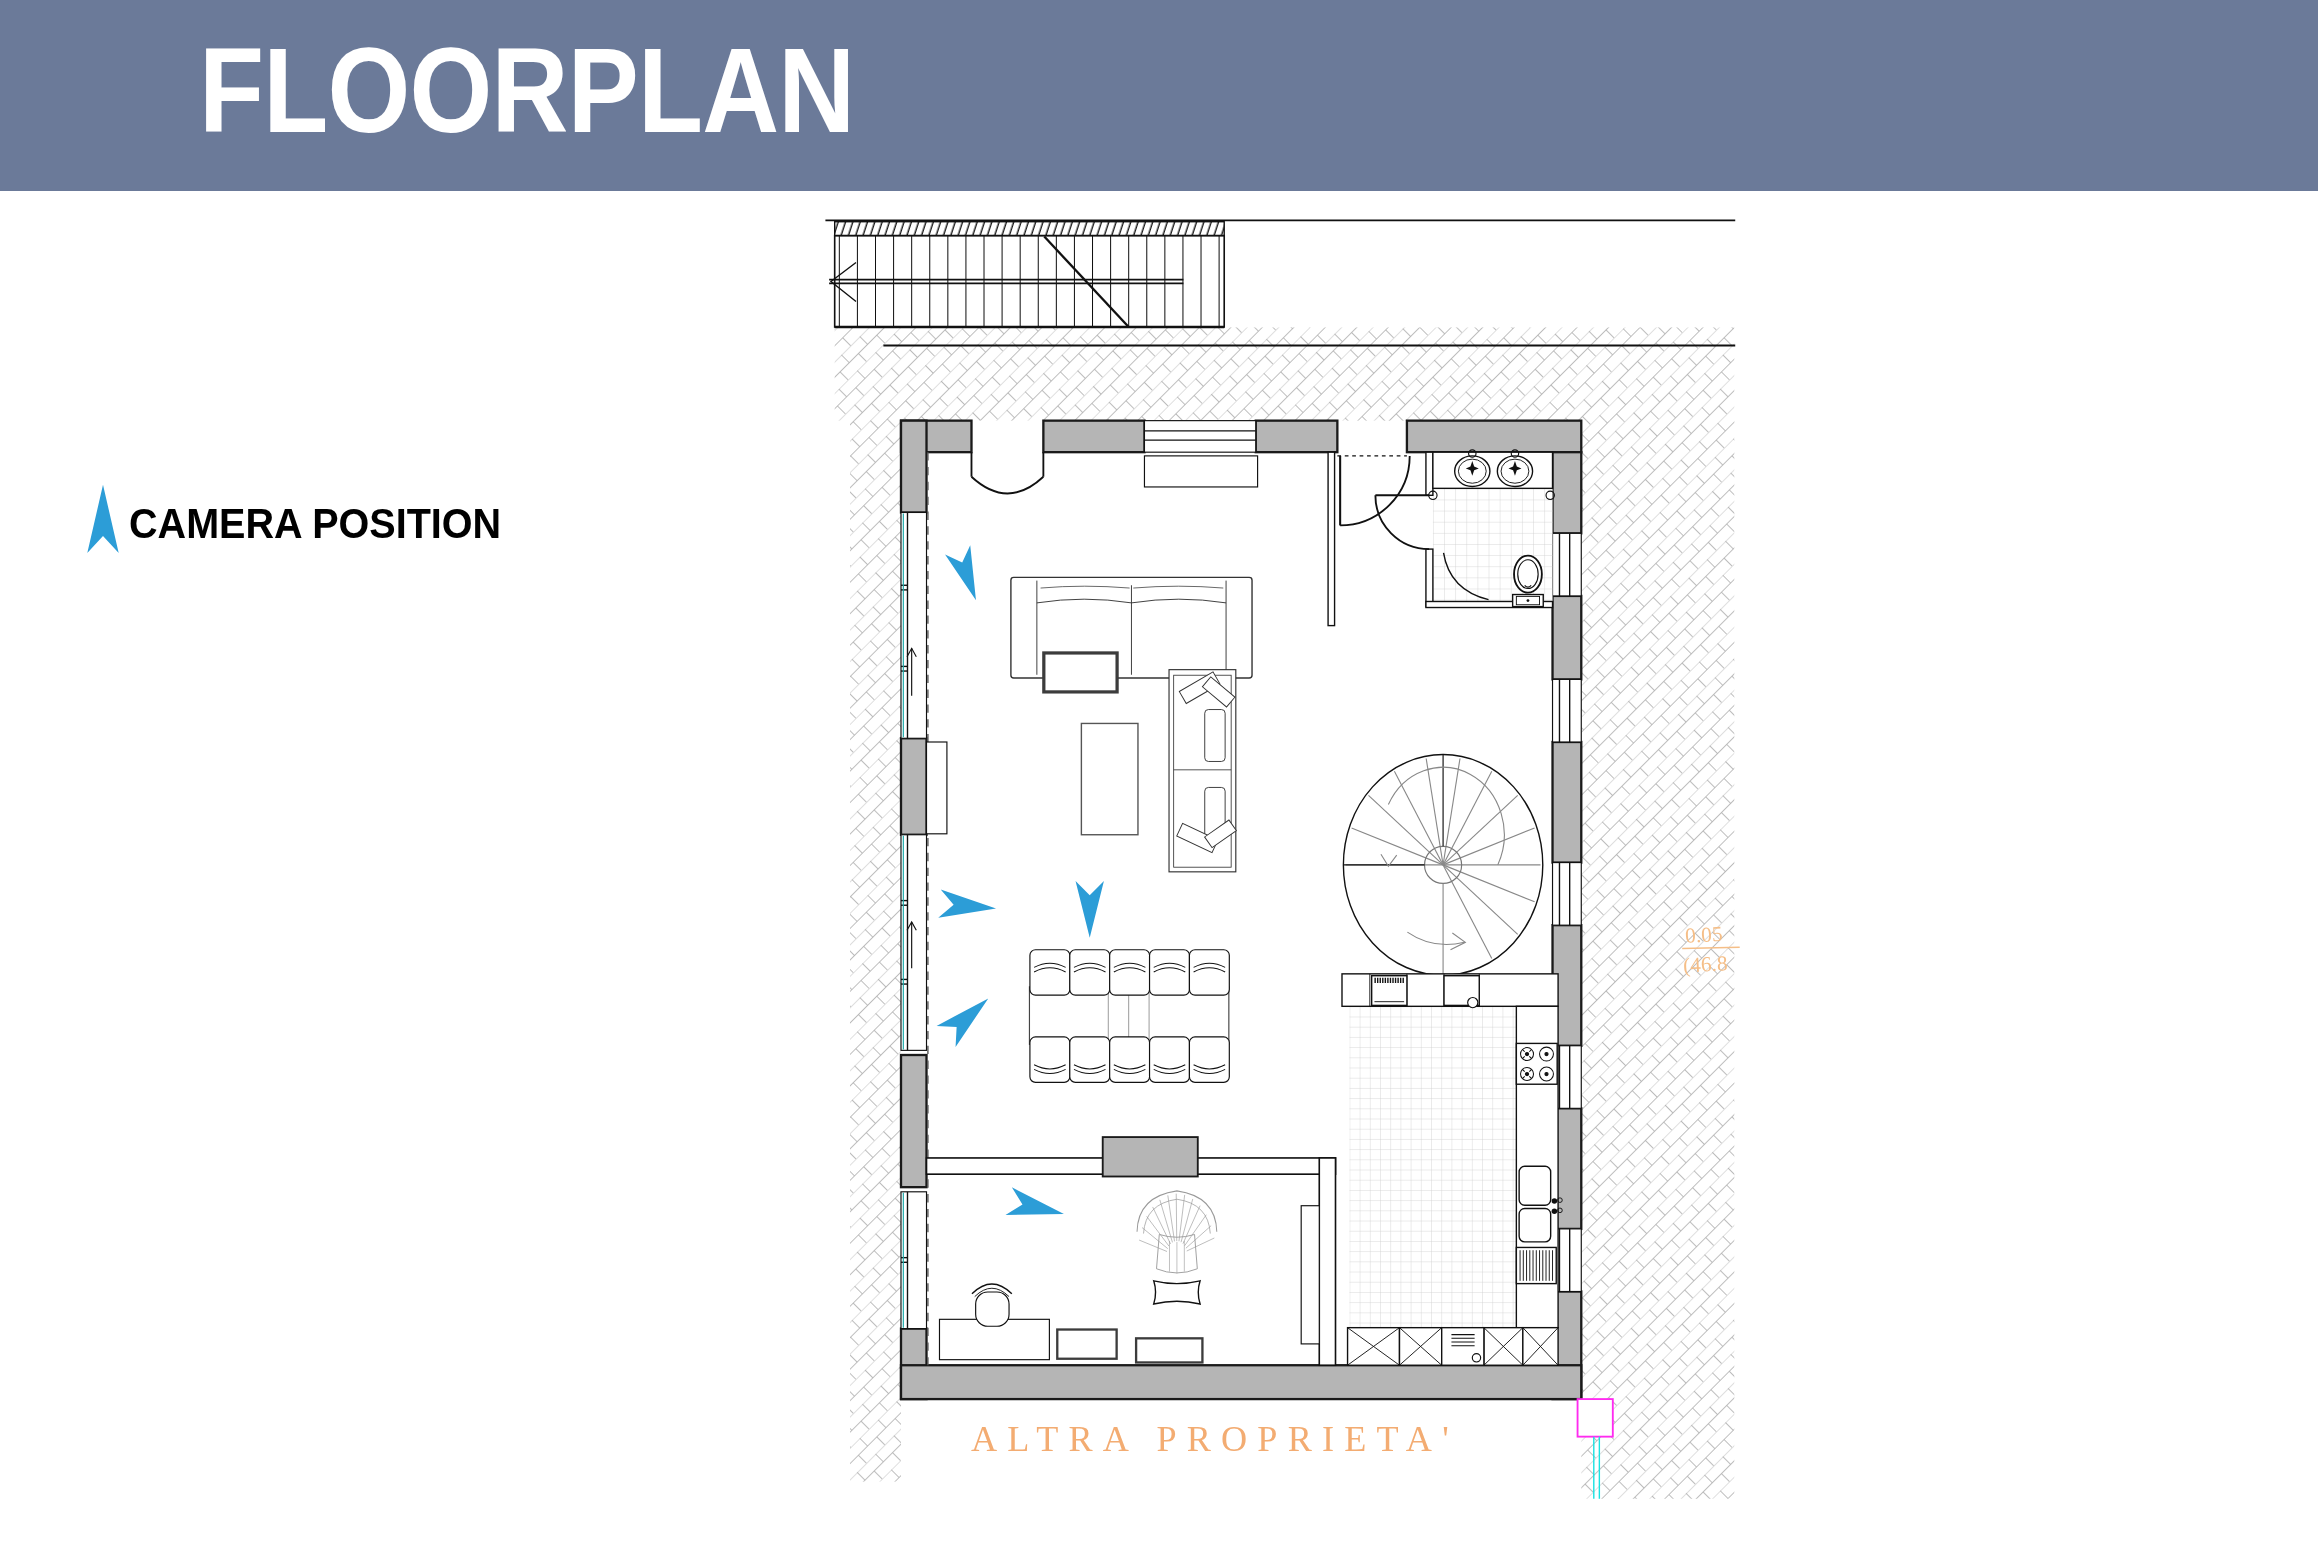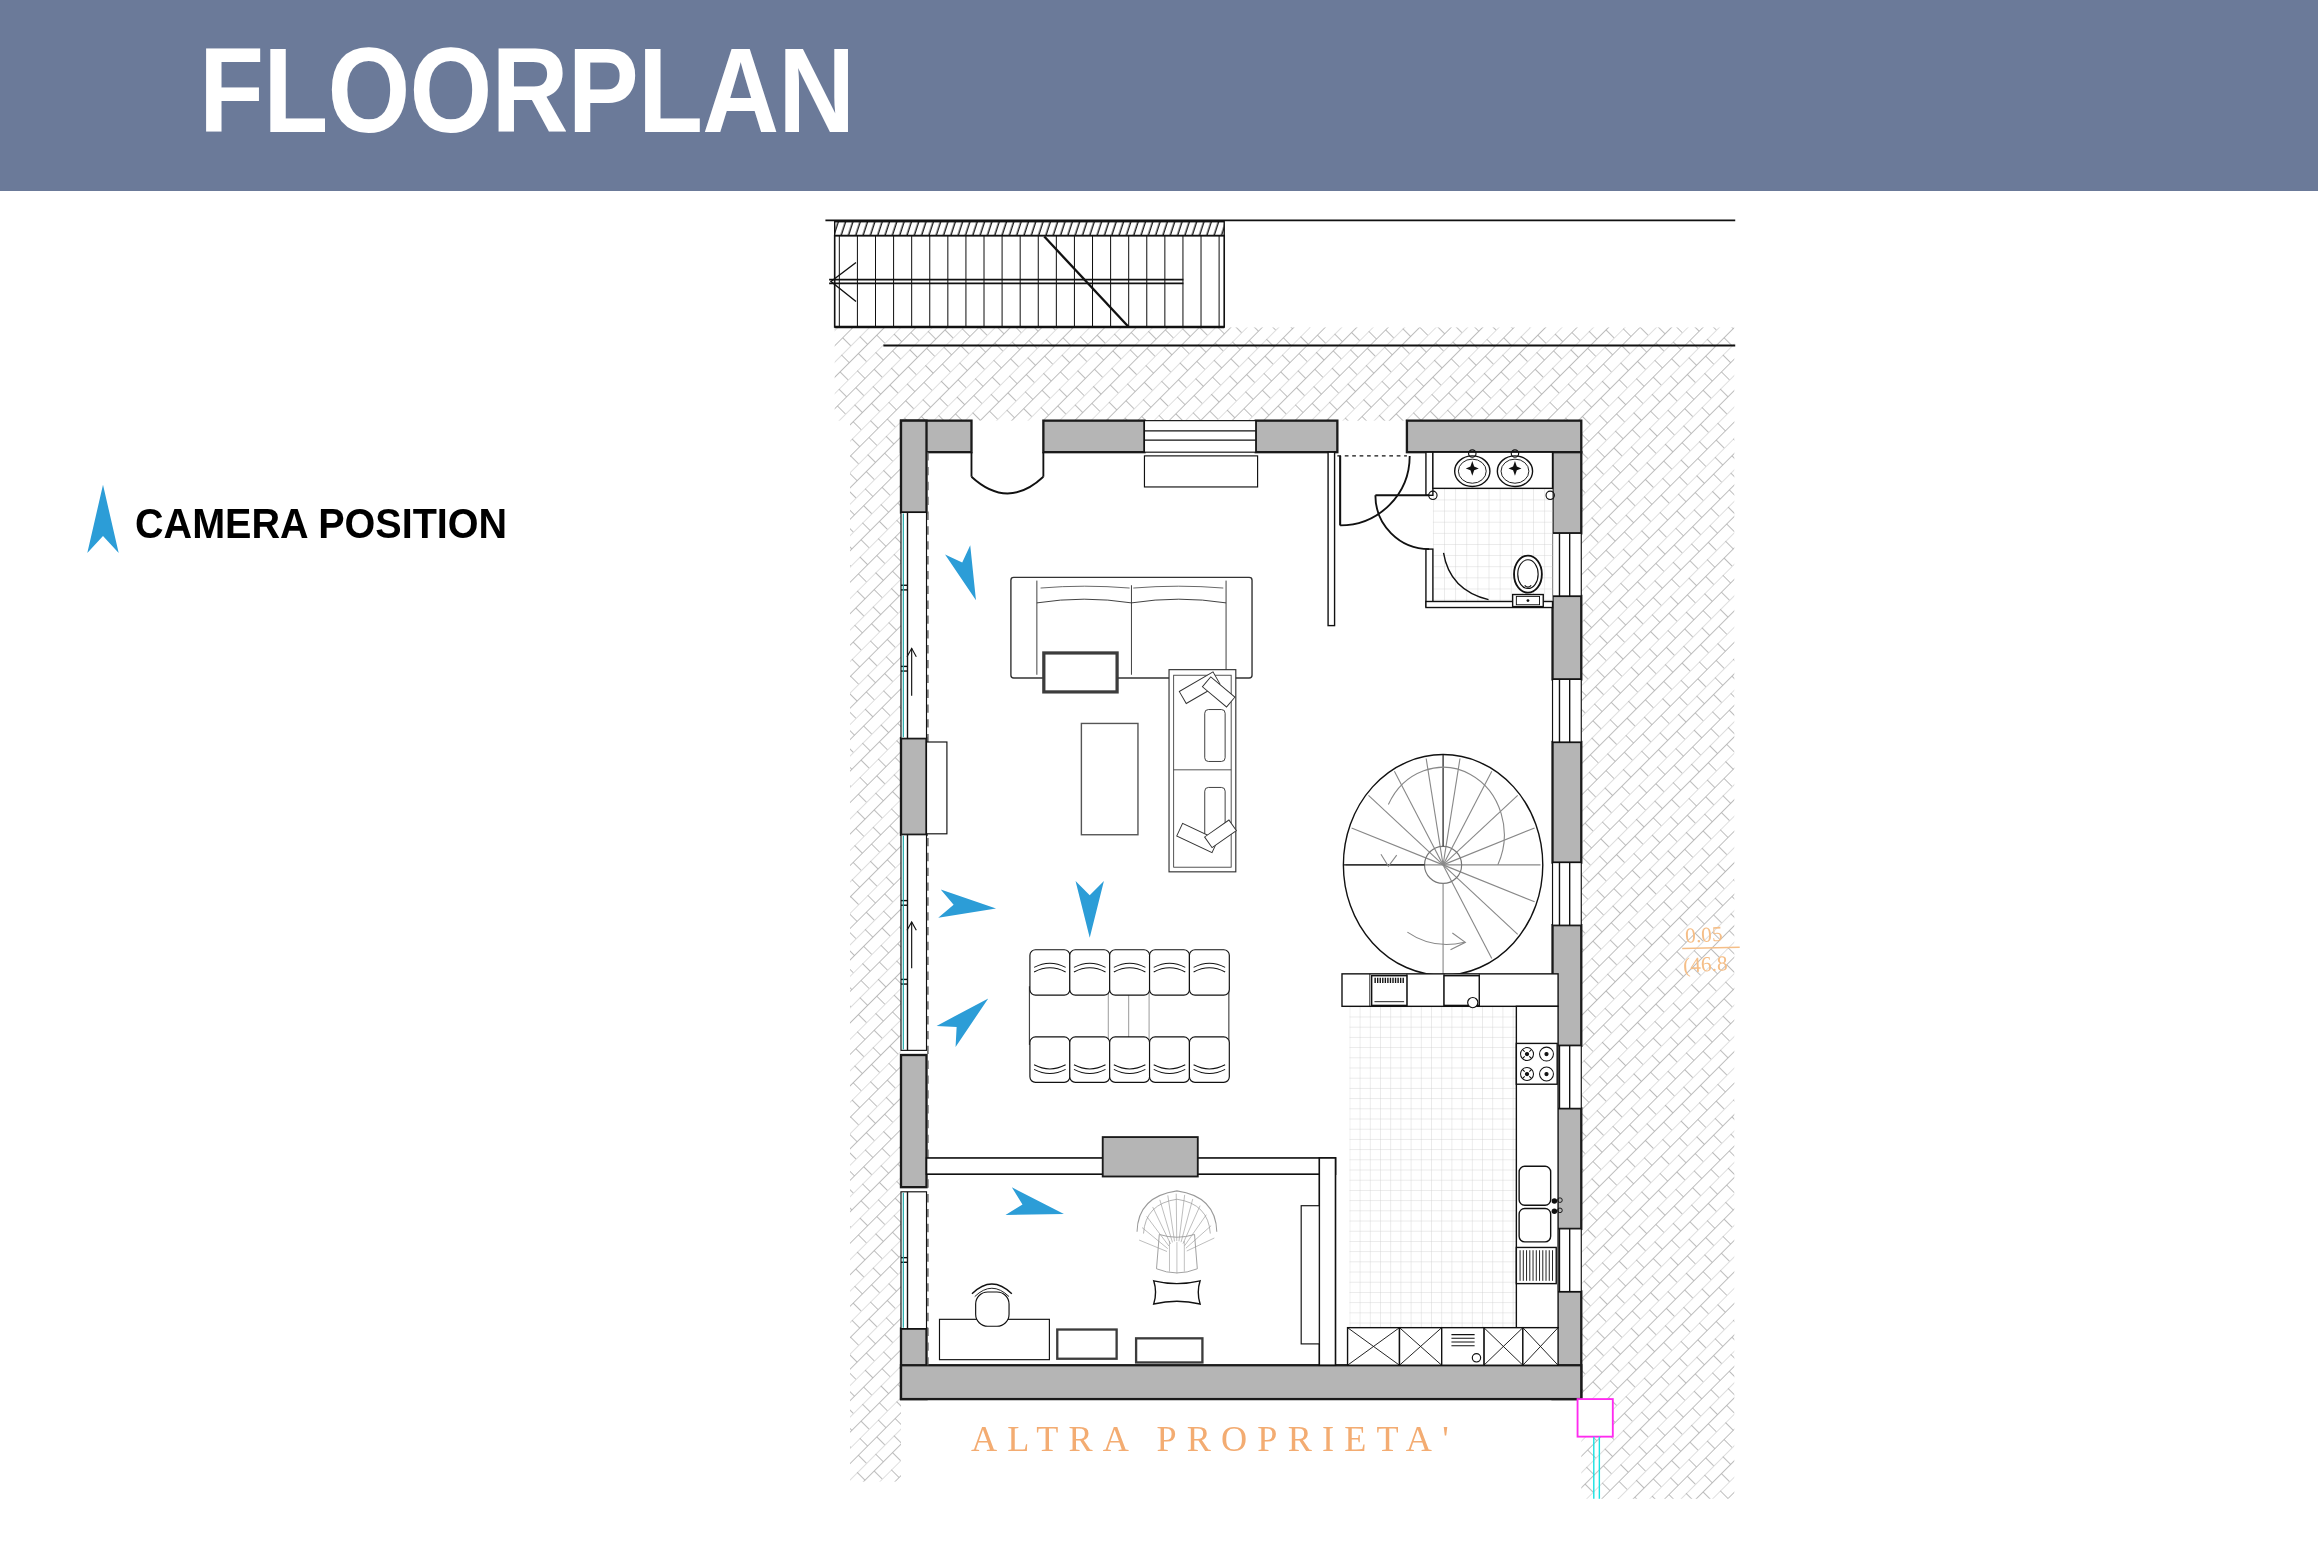--- a/index.html
+++ b/index.html
@@ -2,21 +2,21 @@
 <html style="font-size:7.4px"><head>
 <meta charset="utf-8">
 <style>
   html,body{margin:0;padding:0;width:2473px;height:1567px;background:#ffffff;overflow:hidden;
             font-family:"Liberation Sans",sans-serif;}
   .page{position:relative;width:2473px;height:1567px;background:#fff;}
   .header{position:absolute;left:0;top:0;width:2473px;height:191px;background:#6B7A99;}
   .header h1{position:absolute;left:199px;top:50%;transform:translateY(-54%) scaleX(.88);
              transform-origin:left center;margin:0;color:#fff;font-size:121px;font-weight:800;
              letter-spacing:-0.9px;white-space:nowrap;}
-  .legend{position:absolute;left:85px;top:482px;display:flex;align-items:center;gap:14px;}
+  .legend{position:absolute;left:85px;top:482px;display:flex;align-items:center;gap:8px;}
   .legend .lbl{color:#000;font-size:43px;font-weight:700;transform:scaleX(.92);
                transform-origin:left center;white-space:nowrap;}
   svg text.orange-serif{font-family:"Liberation Serif",serif;}
   .plan-svg{position:absolute;left:0;top:0;}
 </style>
 </head>
 <body>
 
 <div class="page">
 

